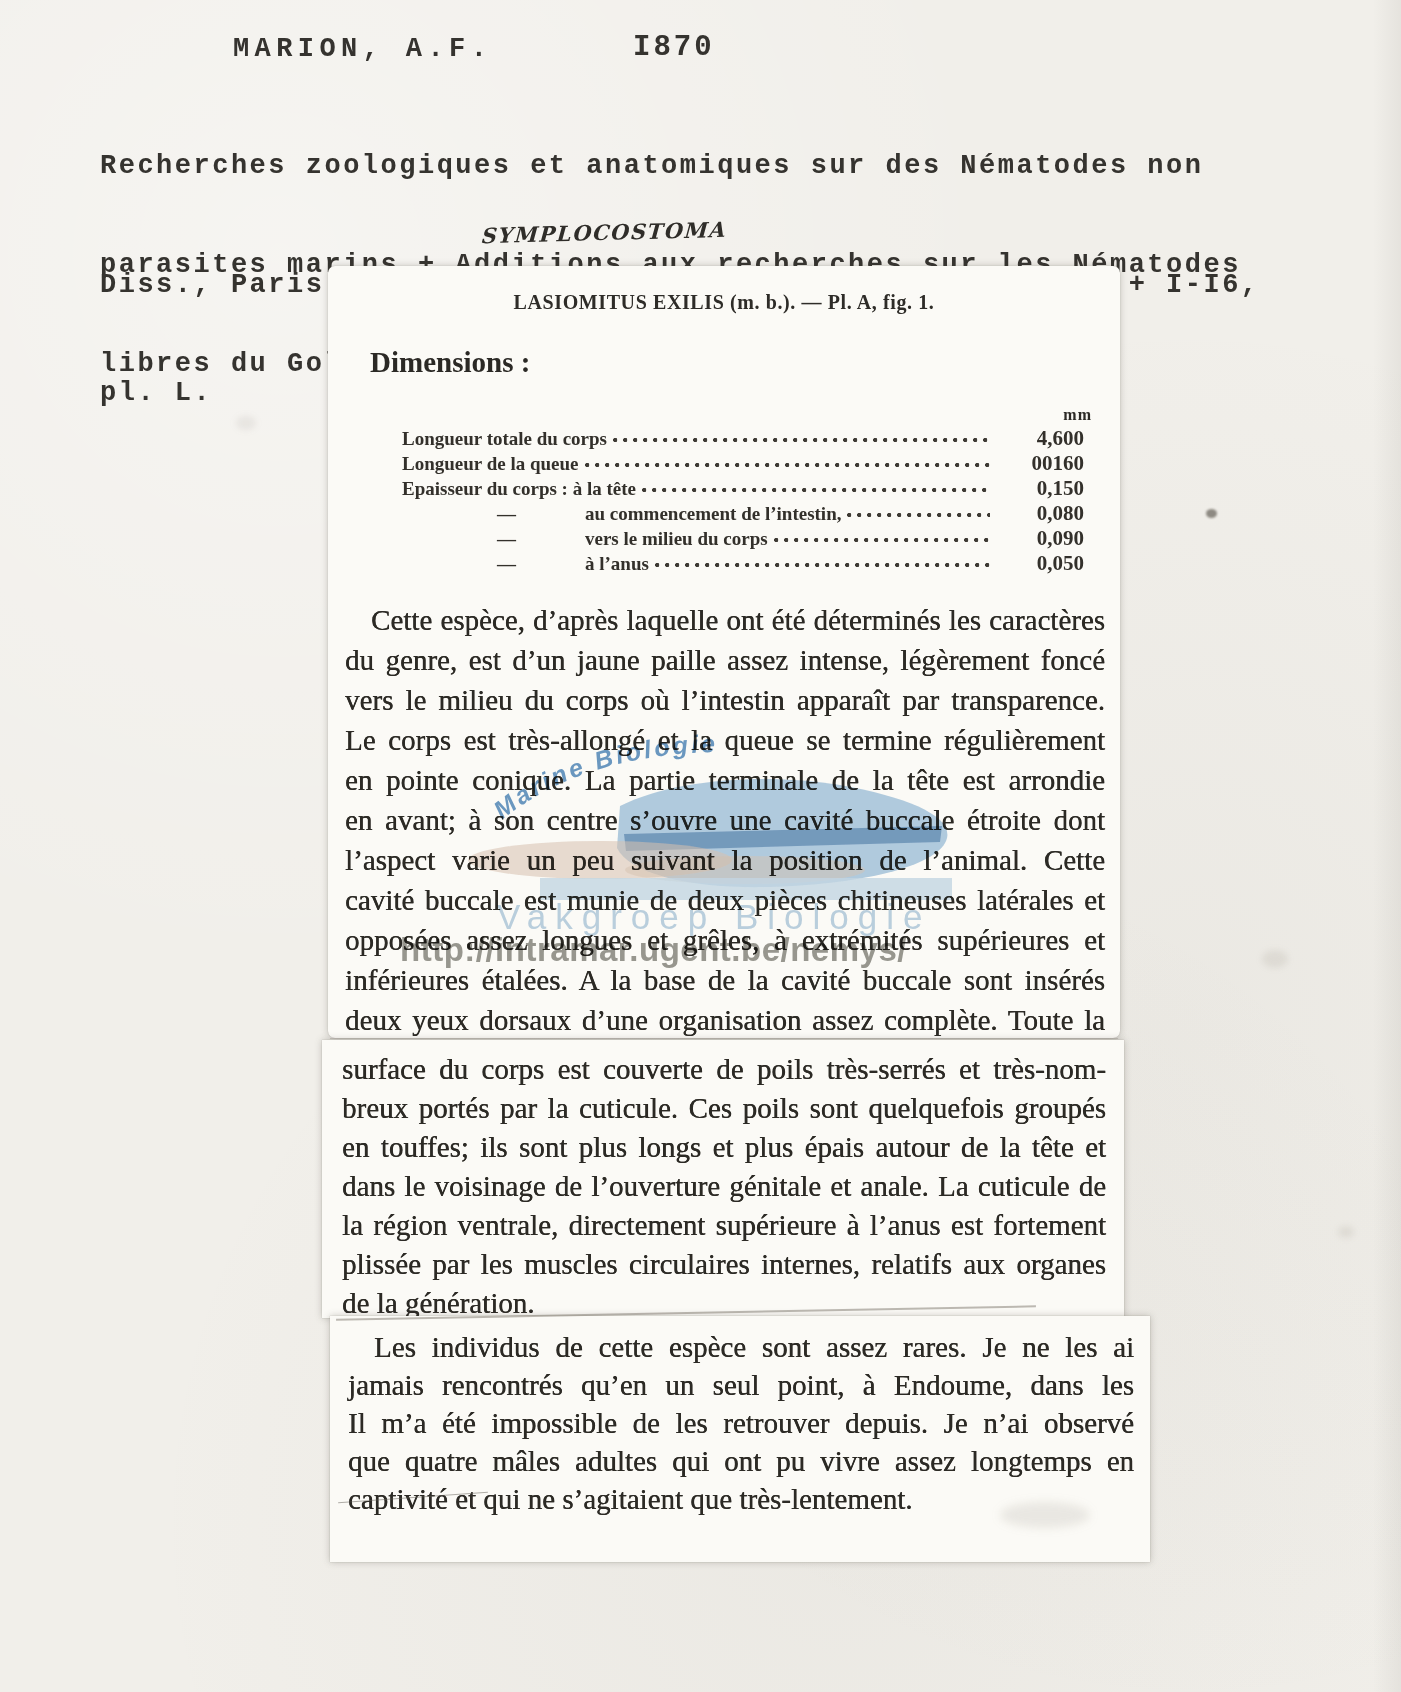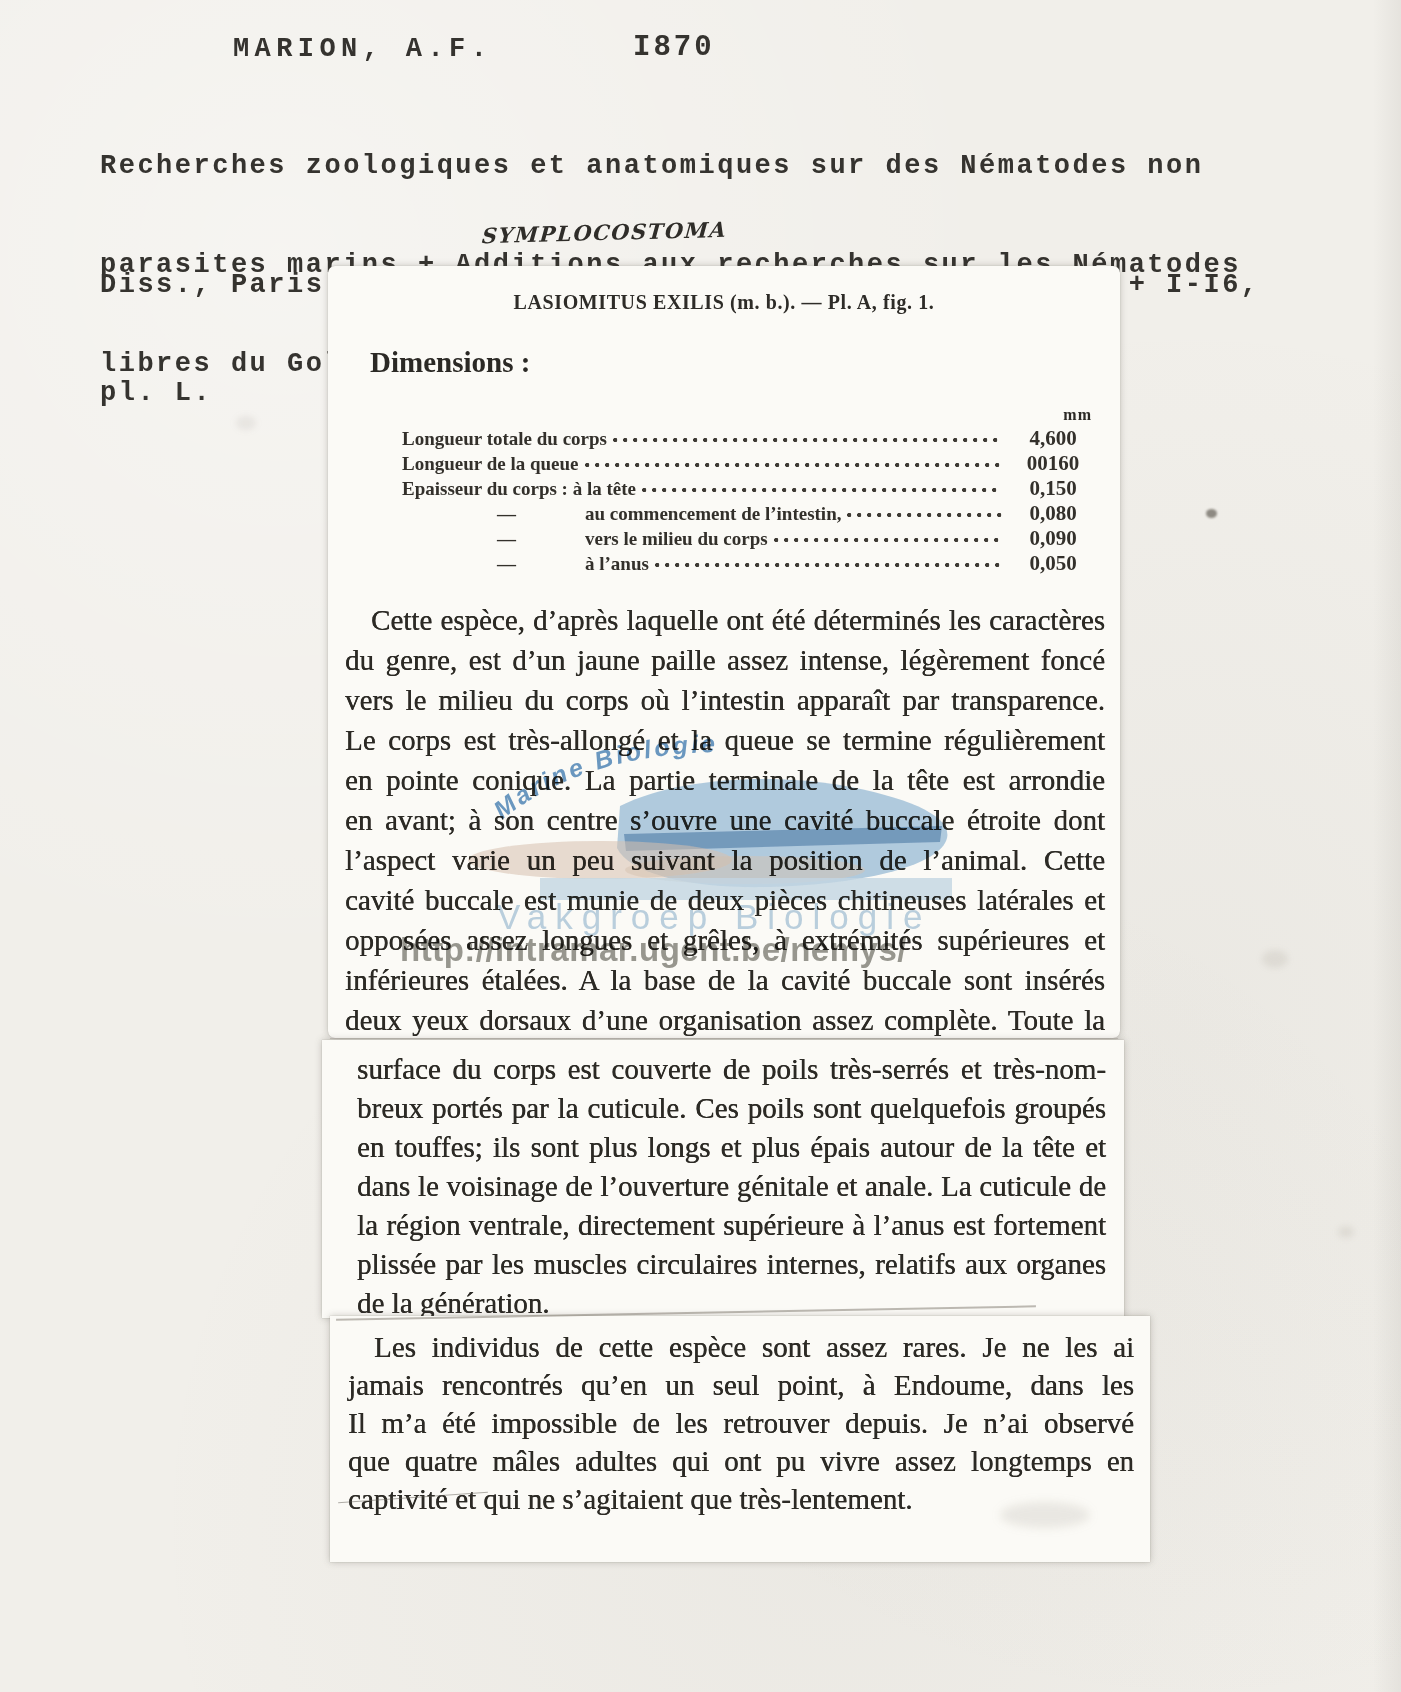--- a/index.html
+++ b/index.html
@@ -44,39 +44,39 @@
     font-size:20px;font-weight:bold;letter-spacing:.6px;color:#2e2c28;
   }
   .dimensions-label{
     position:absolute;left:42px;top:80px;
     font-size:29px;font-weight:bold;color:#2b2925;
   }
   .unit-label{
     position:absolute;right:28px;top:140px;
     font-size:16px;font-weight:bold;letter-spacing:1px;
   }
-  .mtable{position:absolute;left:0;right:0;top:160px;}
+  .mtable{position:absolute;left:0;right:12px;top:160px;}
   .trow{
     display:flex;align-items:baseline;height:25px;
     padding-left:74px;padding-right:24px;
     font-size:19px;font-weight:bold;color:#33302b;white-space:nowrap;
   }
   .trow .dash{width:0;overflow:visible;}
   .trow.sub .dash{width:88px;margin-left:95px;}
   .leader{
     flex:1;align-self:flex-end;height:13px;margin:0 8px 4px 6px;
     background-image:radial-gradient(circle at 2.2px 6px, #3e3a34 1.9px, transparent 2.4px);
     background-size:10px 13px;background-repeat:repeat-x;
   }
-  .rvalue{width:86px;text-align:center;font-size:21px;font-weight:bold;}
+  .rvalue{width:86px;text-align:right;font-size:21px;font-weight:bold;}
   
   .para{position:absolute;left:17px;right:15px;font-size:29px;color:#2c2a25;}
   .para .tl{text-shadow:.35px 0 0 currentColor;}
   .clip1 .para{top:334px;line-height:40px;}
-  .clip2 .para{top:10px;line-height:39px;left:20px;right:18px;margin-left:15px;}
+  .clip2 .para{top:10px;line-height:39px;left:20px;right:18px;}
   .clip3 .para{top:12px;line-height:38px;left:18px;right:16px;}
   .jline{text-align:justify;text-align-last:justify;}
   .lline{text-align:left;}
   .indent{text-indent:26px;}
   
   .seam{position:absolute;background:rgba(110,104,94,.45);height:2px;}
   .seam-bc{left:336px;top:1312px;width:700px;transform:rotate(-1.1deg);}
   .seam-ab{left:330px;top:1038px;width:788px;height:1px;background:rgba(110,104,94,.25);}
   .scratch{position:absolute;left:338px;top:1497px;width:150px;height:1px;
     background:rgba(100,95,88,.5);transform:rotate(-4deg);}

